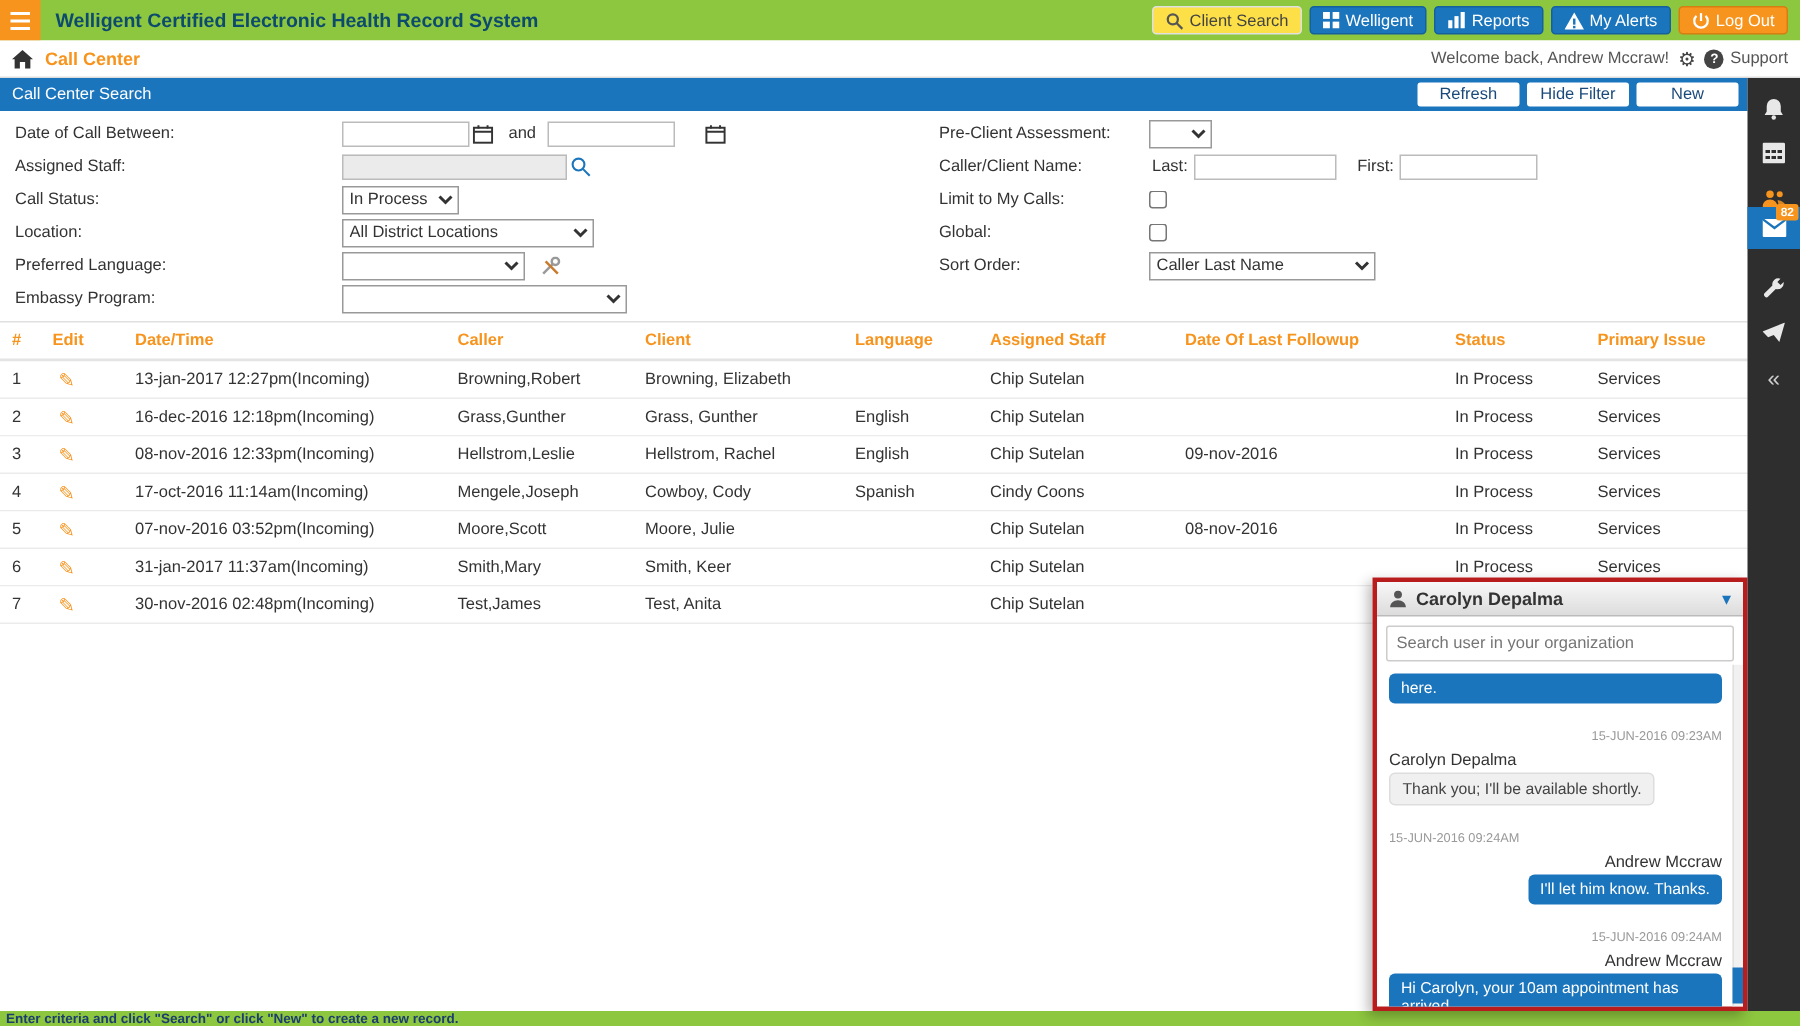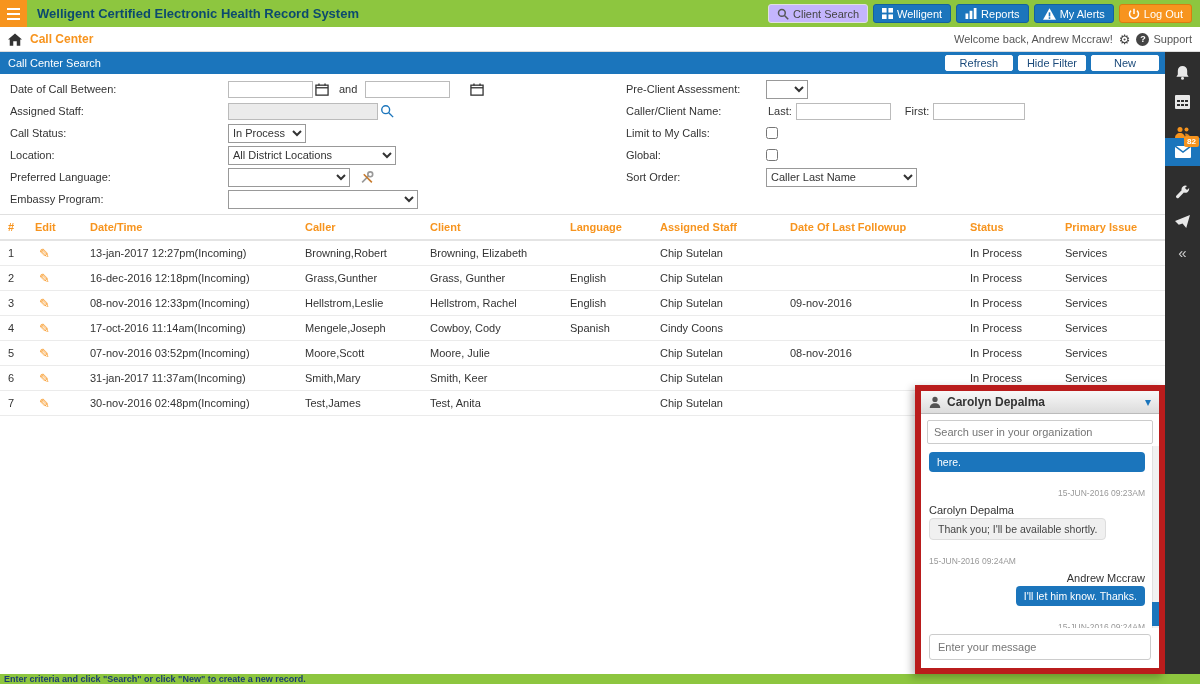--- a/index.html
+++ b/index.html
@@ -7,21 +7,21 @@
   body { font-family:"Liberation Sans", sans-serif; background:#fff; overflow:hidden; }
   .screen { position:relative; width:1200px; height:684px; background:#fff; overflow:hidden; }
 
   
   .topbar { position:absolute; top:0; left:0; width:1200px; height:27px; background:#8dc63f; display:flex; align-items:center; z-index:6; }
   .menu-btn { width:27px; height:27px; background:#f7941e; border:none; display:flex; flex-direction:column; justify-content:center; align-items:center; gap:3px; cursor:pointer; }
   .menu-btn i { display:block; width:13px; height:2px; background:#fff; }
   .app-title { color:#0c4a6e; font-weight:bold; font-size:13px; margin-left:10px; white-space:nowrap; }
   .topbar-actions { margin-left:auto; display:flex; gap:5px; padding-right:8px; align-items:center; }
   .tb-btn { height:19px; font-size:11px; border-radius:3px; padding:0 8px; display:inline-flex; align-items:center; gap:4px; cursor:pointer; font-family:inherit; white-space:nowrap; }
-  .tb-btn.white { background:#c4b5fd; color:#444; border:1px solid #e0e0e0; }
+  .tb-btn.white { background:#fde047; color:#444; border:1px solid #e0e0e0; }
   .tb-btn.blue { background:#1b75bc; color:#fff; border:1px solid #14619e; }
   .tb-btn.orange { background:#f7941e; color:#fff; border:1px solid #d87d10; }
 
   
   .subbar { position:absolute; top:27px; left:0; width:1200px; height:25px; background:#fff; border-bottom:1px solid #ddd; display:flex; align-items:center; padding:0 8px; z-index:6; }
   .breadcrumb { color:#f7941e; font-weight:bold; font-size:12px; margin-left:8px; }
   .subbar-right { margin-left:auto; display:flex; align-items:center; gap:6px; font-size:11px; color:#555; }
   .gear-glyph { font-size:13px; color:#444; cursor:pointer; }
   .q-circle { display:inline-flex; width:13px; height:13px; border-radius:50%; background:#444; color:#fff; font-size:9px; font-weight:bold; align-items:center; justify-content:center; }
   .support-link { display:inline-flex; align-items:center; gap:4px; color:#555; cursor:pointer; }
@@ -57,21 +57,21 @@
   .pencil { color:#f7941e; font-size:13px; cursor:pointer; padding-left:7px; display:inline-block; }
 
   
   .sidebar { position:absolute; top:52px; right:0; width:35px; bottom:10px; background:#2e2e2e; z-index:7; }
   .sb-icon { position:absolute; left:0; width:35px; height:28px; display:flex; align-items:center; justify-content:center; color:#e8e8e8; cursor:pointer; }
   .sb-icon.active { background:#1b75bc; }
   .sb-badge { position:absolute; top:84px; right:1px; background:#f7941e; color:#fff; font-size:8px; font-weight:bold; padding:1px 3px; border-radius:2px; z-index:2; }
   .collapse-glyph { font-size:15px; color:#cfcfcf; }
 
   
-  .chat { position:absolute; left:915px; top:385px; width:250px; bottom:10px; background:#fff; border:6px solid #b91c1c; box-shadow:-3px 3px 8px rgba(0,0,0,.28); display:flex; flex-direction:column; z-index:5; }
+  .chat { position:absolute; left:915px; top:385px; width:250px; bottom:10px; background:#fff; border:3px solid #b91c1c; box-shadow:-3px 3px 8px rgba(0,0,0,.28); display:flex; flex-direction:column; z-index:5; }
   .chat-header { height:23px; background:linear-gradient(#f8f8f8,#dcdcdc); border-bottom:1px solid #bbb; display:flex; align-items:center; padding:0 8px; gap:6px; flex:none; cursor:pointer; }
   .chat-name { font-size:12px; font-weight:bold; color:#333; }
   .chat-chevron { margin-left:auto; color:#1b75bc; font-size:12px; cursor:pointer; }
   .chat-search { margin:6px 6px 2px; height:24px; border:1px solid #ccc; font-size:11px; padding:0 6px; font-family:inherit; flex:none; border-radius:2px; }
   .chat-msgs { position:relative; flex:1; overflow:hidden; padding:4px 14px 0 8px; }
   .msg-left { display:flex; justify-content:flex-start; }
   .msg-right { display:flex; justify-content:flex-end; }
   .bubble { border-radius:4px; font-size:10.5px; padding:4px 8px; margin-top:2px; max-width:100%; }
   .bubble.blue { background:#1b75bc; color:#fff; }
   .bubble.gray { background:#f0f0f0; color:#444; border:1px solid #ddd; }
@@ -444,20 +444,19 @@
         </div>
       <div class="time right">15-JUN-2016 09:24AM</div>
       <div class="sender right">Andrew Mccraw</div>
       <div class="msg-right">
           <span class="bubble blue">Hi Carolyn, your 10am appointment has arrived.</span>
         </div>
       <div class="chat-scroll-track">
           <div class="chat-scroll-thumb"></div>
         </div>
     </div>
-    <input class="chat-input" placeholder="Enter your message" style="">
   </div>
 
   <div class="statusbar">
     <div class="status-text">Enter criteria and click "Search" or click "New" to create a new record.</div>
   </div>
 
 </div>
 
 </body></html>

